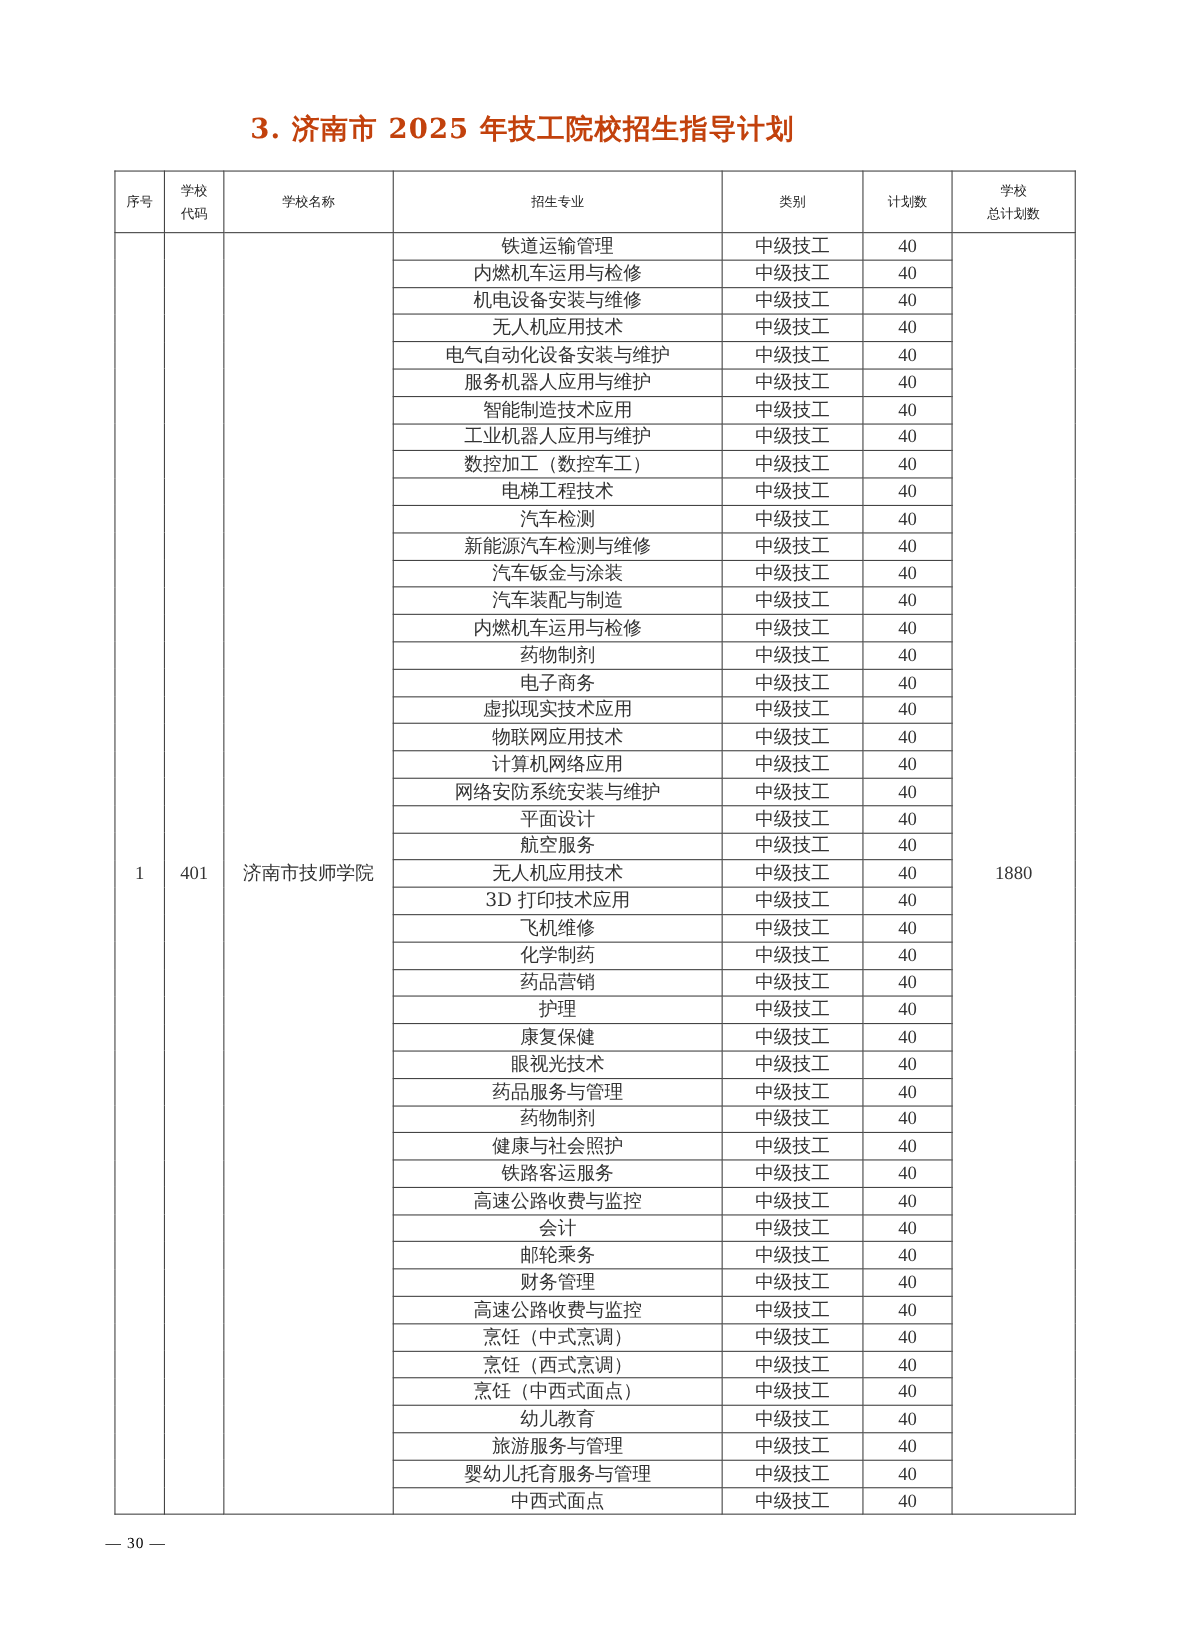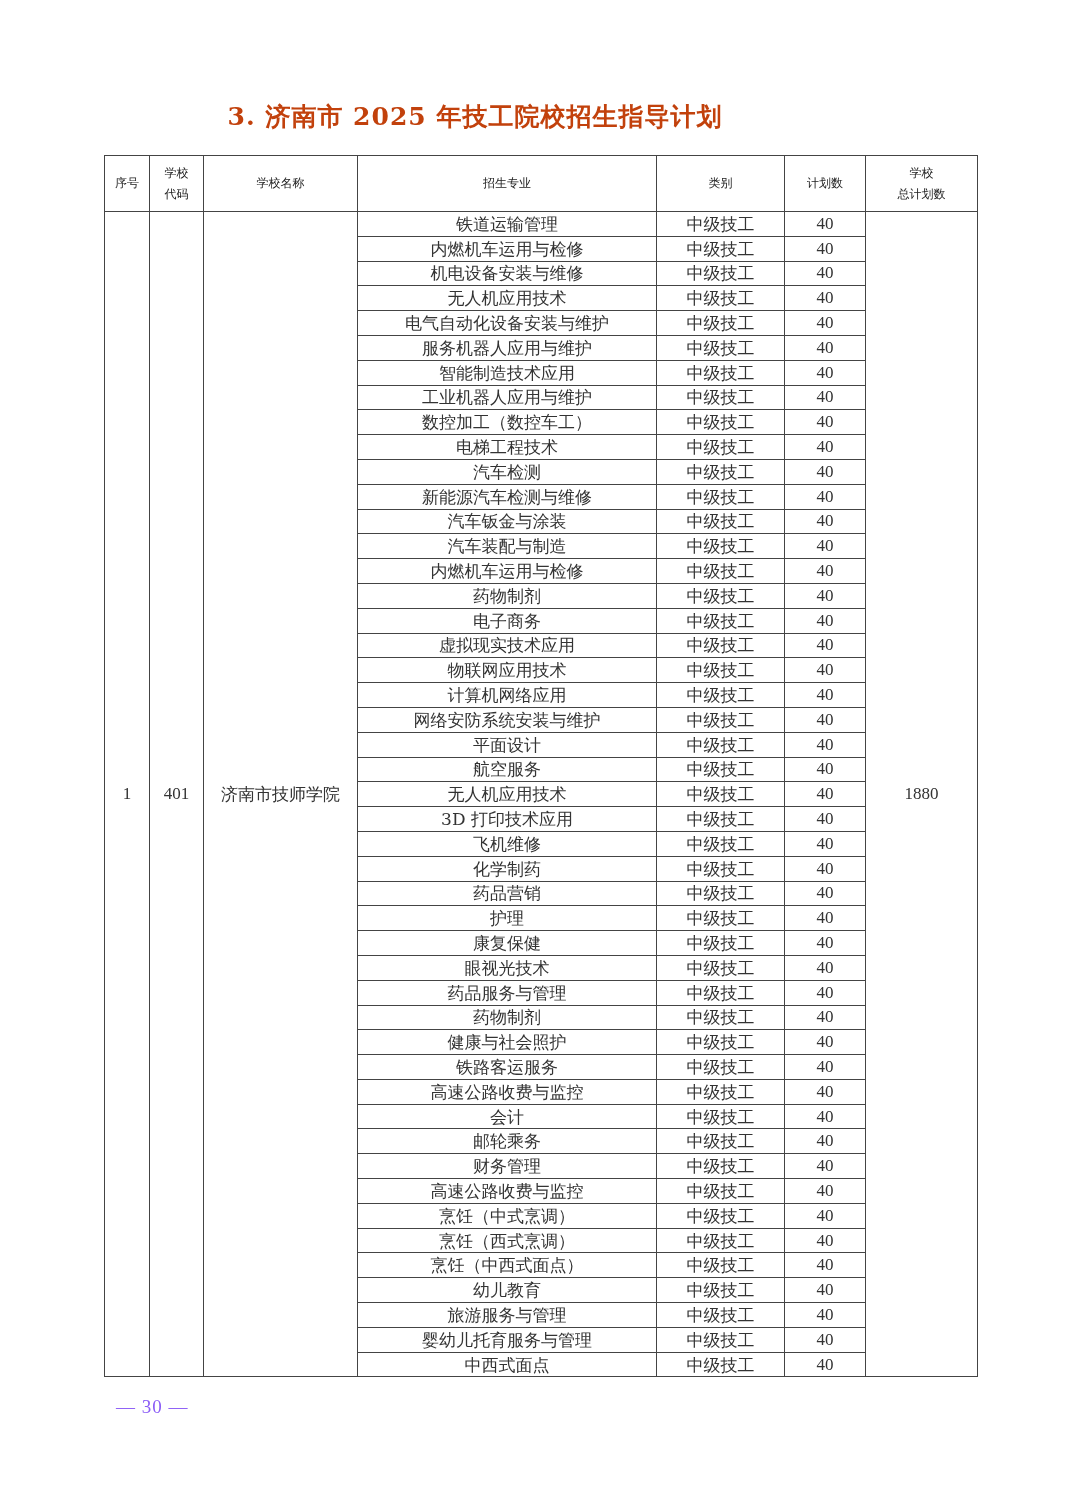--- a/index.html
+++ b/index.html
@@ -8,22 +8,22 @@
   .title { position:absolute; top:100px; left:0; width:950px; text-align:center;
            font-size:25px; font-weight:bold; letter-spacing:1px; color:#c2410c; }
   table.plan { position:absolute; left:104px; top:155px; width:873px;
                border-collapse:collapse; table-layout:fixed; }
   table.plan td, table.plan th { border:1px solid #444; padding:0; text-align:center;
                vertical-align:middle; overflow:hidden; white-space:nowrap; }
   table.plan th { height:55px; font-family:"DejaVu Sans","Liberation Sans",sans-serif;
                font-weight:normal; font-size:12px; line-height:21px; color:#222; }
   table.plan td { height:23.8px; font-size:17px; line-height:22px; color:#333; }
   .num { font-family:"Liberation Serif","DejaVu Serif",serif; font-size:18px;margin-left:28px; }
-  .footer { position:absolute; left:116px; top:1396px; font-size:19px;
-            font-family:"Liberation Serif",serif; color:#8b5cf6; letter-spacing:1px; }
+  .footer { position:absolute; left:96px; top:1396px; font-size:14px;
+            font-family:"Liberation Serif",serif; color:#000000; letter-spacing:1px; }
 </style>
 </head>
 <body>
 
 <div class="title">3. 济南市 2025 年技工院校招生指导计划</div>
 
 <table class="plan">
   <colgroup>
     <col style="width:45px">
       <col style="width:54px">

